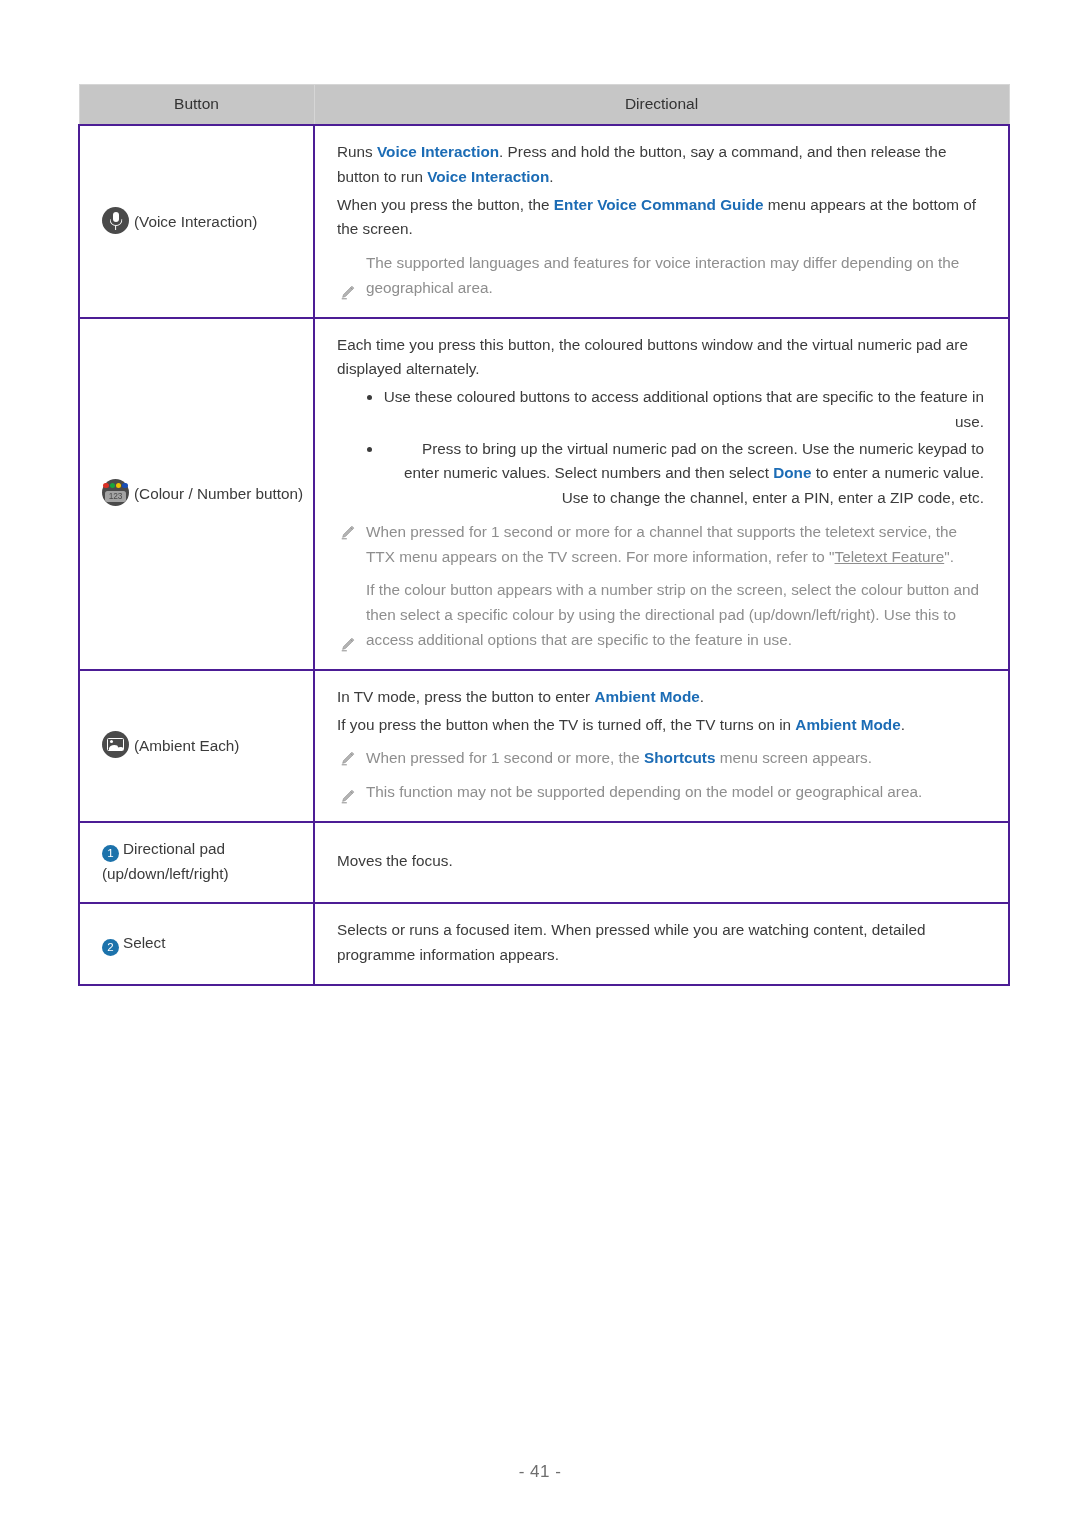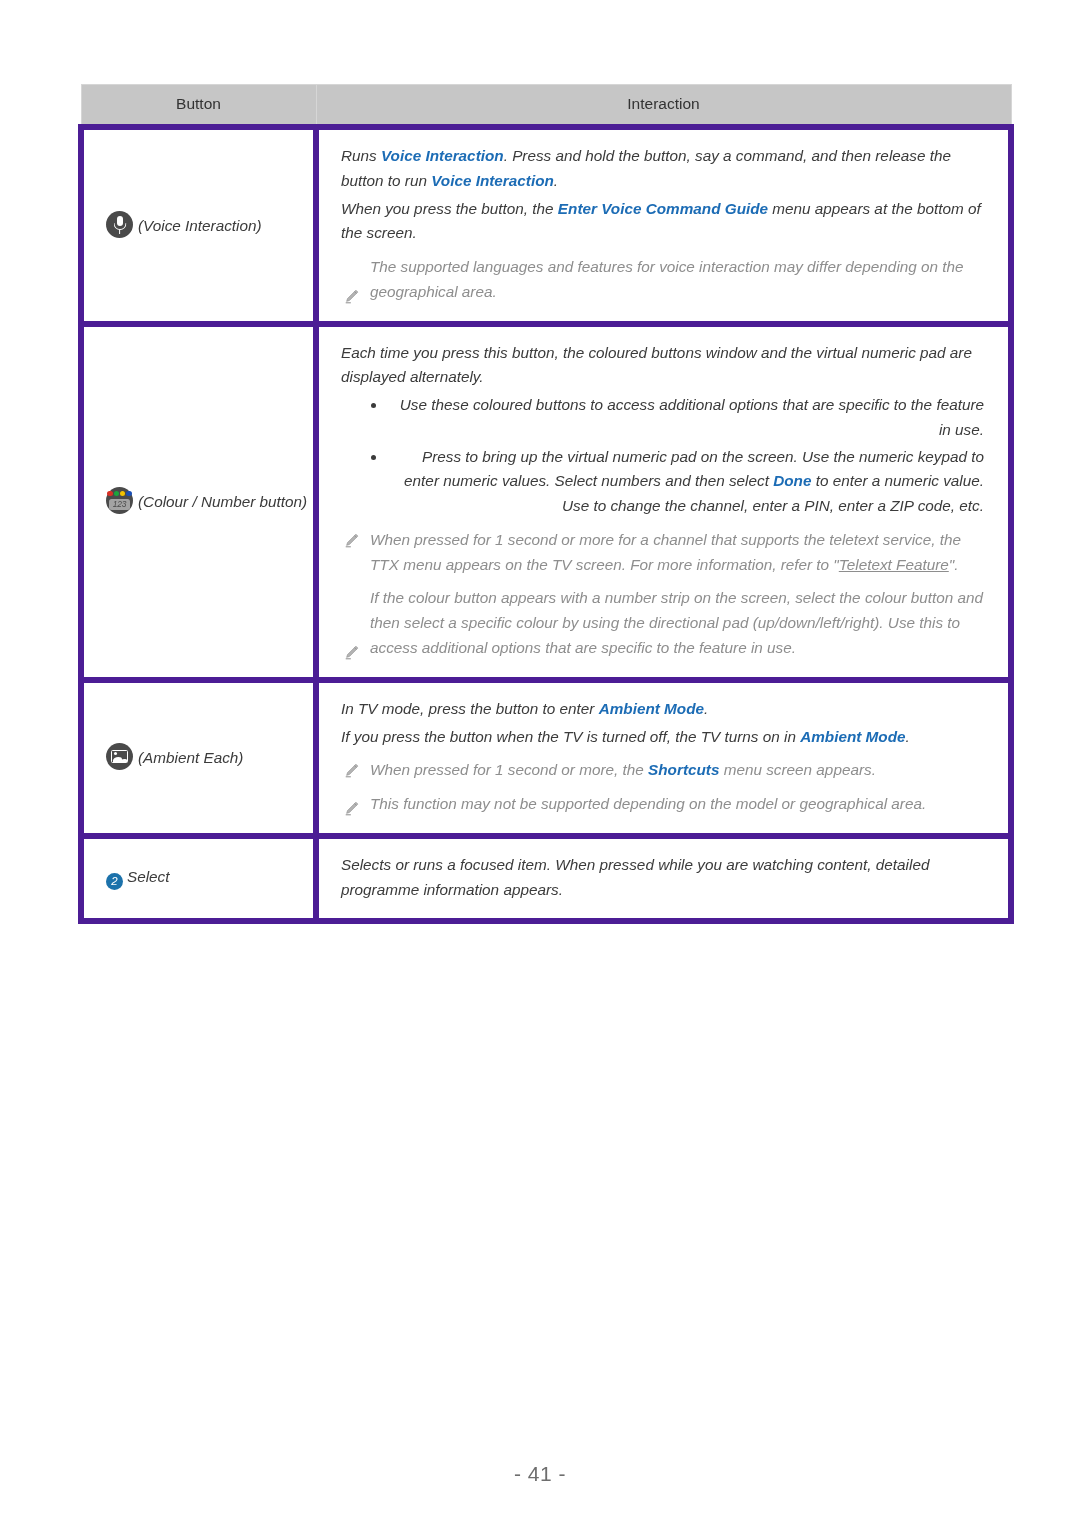--- a/index.html
+++ b/index.html
@@ -36,27 +36,26 @@
     background: #c6c6c6;
     color: #333333;
     font-weight: normal;
     font-size: 15.5px;
     padding: 10px 6px 11px 6px;
     text-align: center;
     border: 1px solid #d6d6d6;
     border-bottom: 1px solid #bdbdbd;
   }
   .btn-table td {
-    border: 6px solid #4c1d95;
+    border: 2px solid #4c1d95;
     vertical-align: middle;
     padding: 14px 18px 16px 18px;
     font-size: 15.3px;
     line-height: 1.62;
     background: #ffffff;
-    font-style: italic;
   }
   .btn-table td.cell-btn {
     padding-left: 22px;
     padding-right: 2px;
     color: #3b3b3b;
     line-height: 1.6;
   }
   .btn-table td.cell-desc {
     padding-left: 22px;
     padding-right: 24px;
@@ -253,39 +252,39 @@
     margin-right: 4px;
     font-family: "Liberation Sans", sans-serif;
   }
 
   .page-num {
     position: absolute;
     left: 0;
     top: 1456px;
     width: 1080px;
     text-align: center;
-    font-size: 21px;
+    font-size: 17px;
     color: #6e6e6e;
     letter-spacing: 0.5px;
   }
 </style>
 </head>
 <body>
 
 <div class="page">
 
   <table class="btn-table">
     <colgroup>
         <col class="c-btn">
         <col class="c-desc">
       </colgroup>
     <thead>
       <tr>
         <th>Button</th>
-        <th>Interaction</th>
+        <th>Directional</th>
       </tr>
     </thead>
     <tbody>
 
     <tr>
           <td class="cell-btn"><span class="btn-ico-row"><span class="ico-circle"><span class="mic-stem"></span><span class="mic-arc"></span><span class="mic-base"></span></span><span>(Voice Interaction)</span></span></td>
           <td class="cell-desc">
             <p class="para">Runs <span class="lnk">Voice Interaction</span>. Press and hold the button, say a command, and then release the button to run <span class="lnk">Voice Interaction</span>.</p>
             <p class="para">When you press the button, the <span class="lnk">Enter Voice Command Guide</span> menu appears at the bottom of the screen.</p>
             <div class="note">
@@ -350,20 +349,26 @@
               <svg viewBox="0 0 20 20" class="note-ico">
                 <path d="M15.2 2.6 L17.4 4.8 L7.6 14.6 L4.3 15.7 L5.4 12.4 Z" fill="#b4b4b4" stroke="#9a9a9a" stroke-width="0.9" stroke-linejoin="round"></path>
                 <path d="M13.6 4.2 L15.8 6.4" stroke="#8e8e8e" stroke-width="0.9"></path>
                 <path d="M3.2 17.4 L9.2 17.4" stroke="#8e8e8e" stroke-width="1.2"></path>
               </svg>
               <div class="note-txt">This function may not be supported depending on the model or geographical area.</div>
             </div>
           </td>
         </tr>
         <tr>
+          <td class="cell-btn"><span class="btn-ico-row"><span class="num-circle">1</span><span>Directional pad (up/down/left/right)</span></span></td>
+          <td class="cell-desc">
+            <p class="para">Moves the focus.</p>
+          </td>
+        </tr>
+        <tr>
           <td class="cell-btn"><span class="btn-ico-row"><span class="num-circle">2</span><span>Select</span></span></td>
           <td class="cell-desc">
             <p class="para">Selects or runs a focused item. When pressed while you are watching content, detailed programme information appears.</p>
           </td>
         </tr>
       </tbody>
   </table>
 
   <div class="page-num">- 41 -</div>
 </div>

